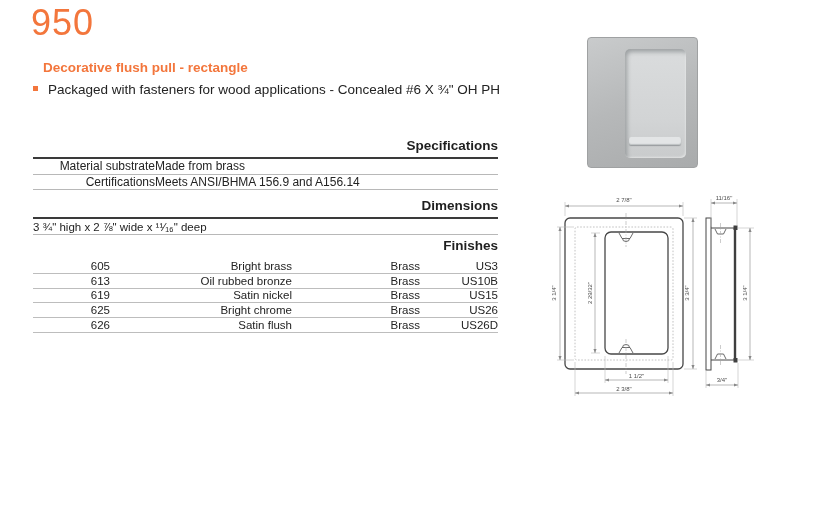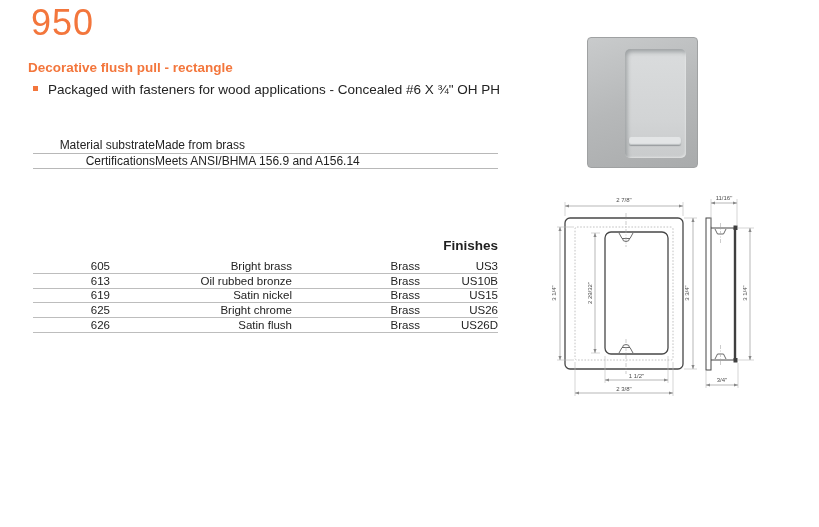--- a/index.html
+++ b/index.html
@@ -12,21 +12,21 @@
     color: #232323;
     overflow: hidden;
     text-align: right;
   }
   .title {
     position: absolute; left: 31px; top: 2px;
     font-size: 36px; font-weight: 300; letter-spacing: 1px;
     color: #F3763C;
   }
   .subtitle {
-    position: absolute; left: 28px; top: 60px;
+    position: absolute; left: 43px; top: 60px;
     font-size: 13.5px; font-weight: bold; color: #F3763C;
   }
   .bullets { position: absolute; left: 33px; top: 82px; list-style: none; }
   .bullets li { display: flex; align-items: baseline; height: 18.5px; font-size: 13.5px; color: #232323; }
   .sq {
     width: 5px; height: 5px; background: #F3763C;
     margin-right: 10px; flex: 0 0 auto; position: relative; top: -3px;
   }
   .section { position: absolute; left: 33px; width: 465px; }
   .section h3 {
@@ -90,30 +90,35 @@
   <div class="subtitle">Decorative flush pull - rectangle</div>
 
   <ul class="bullets">
     <li>
       <span class="sq"></span>
       <span>Packaged with fasteners for wood applications - Concealed #6 X ¾" OH PH</span>
     </li>
   </ul>
 
   <div class="section" style="top:138px;">
+    <h3>Specifications</h3>
     <div class="kv-row">
       <span class="kv-label">Material substrate</span>
       <span>Made from brass</span>
     </div>
     <div class="kv-row">
       <span class="kv-label">Certifications</span>
       <span>Meets ANSI/BHMA 156.9 and A156.14</span>
     </div>
   </div>
 
+  <div class="section" style="top:198px;">
+    <h3>Dimensions</h3>
+    <div class="dim-text">3 ¾" high x 2 ⅞" wide x ¹¹⁄₁₆" deep</div>
+  </div>
 
   <div class="section fin-head" style="top:238px;">
     <h3>Finishes</h3>
     <div class="ftable">
       <div class="frow">
         <span class="c1">605</span>
         <span class="c2">Bright brass</span>
         <span class="c3">Brass</span>
         <span class="c4">US3</span>
       </div>

